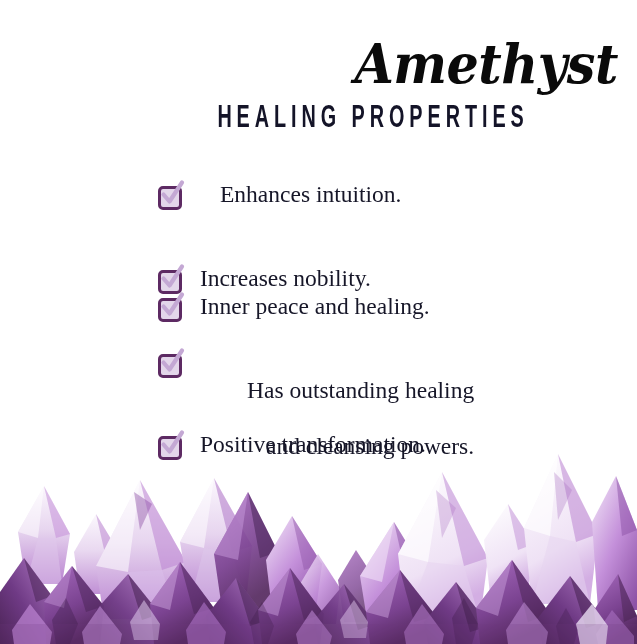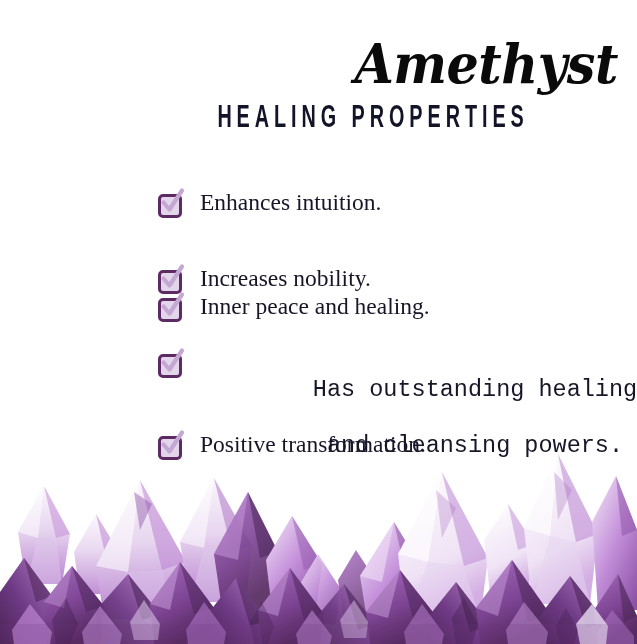--- a/index.html
+++ b/index.html
@@ -65,21 +65,21 @@
     padding: 0;
   }
 
   .list-item {
     position: absolute;
     left: 157px;
     display: flex;
     align-items: flex-start;
   }
 
-  .list-item.i0 { top: 8px; }
+  .list-item.i0 { top: 0px; gap: 20px; }
   .list-item.i1 { top: 56px; margin-top: 28px; }
   .list-item.i2 { top: 112px; }
   .list-item.i3 { top: 168px; }
   .list-item.i4 { top: 239px; margin-top: 11px; }
 
   
   .check {
     position: relative;
     width: 25px;
     height: 25px;
@@ -108,22 +108,21 @@
 
   .item-text {
     margin-left: 18px;
     font-family: "Liberation Serif", "DejaVu Serif", serif;
     font-size: 23.5px;
     line-height: 28px;
     color: #161628;
     white-space: pre;
   }
   .item-text.centered {
-    text-align: center;
-    font-family: Liberation Mono, monospace;
+    text-align: right;
   }
 
   
   .crystals {
     position: absolute;
     left: 0;
     bottom: 0;
     width: 637px;
     height: 210px;
     z-index: 1;

